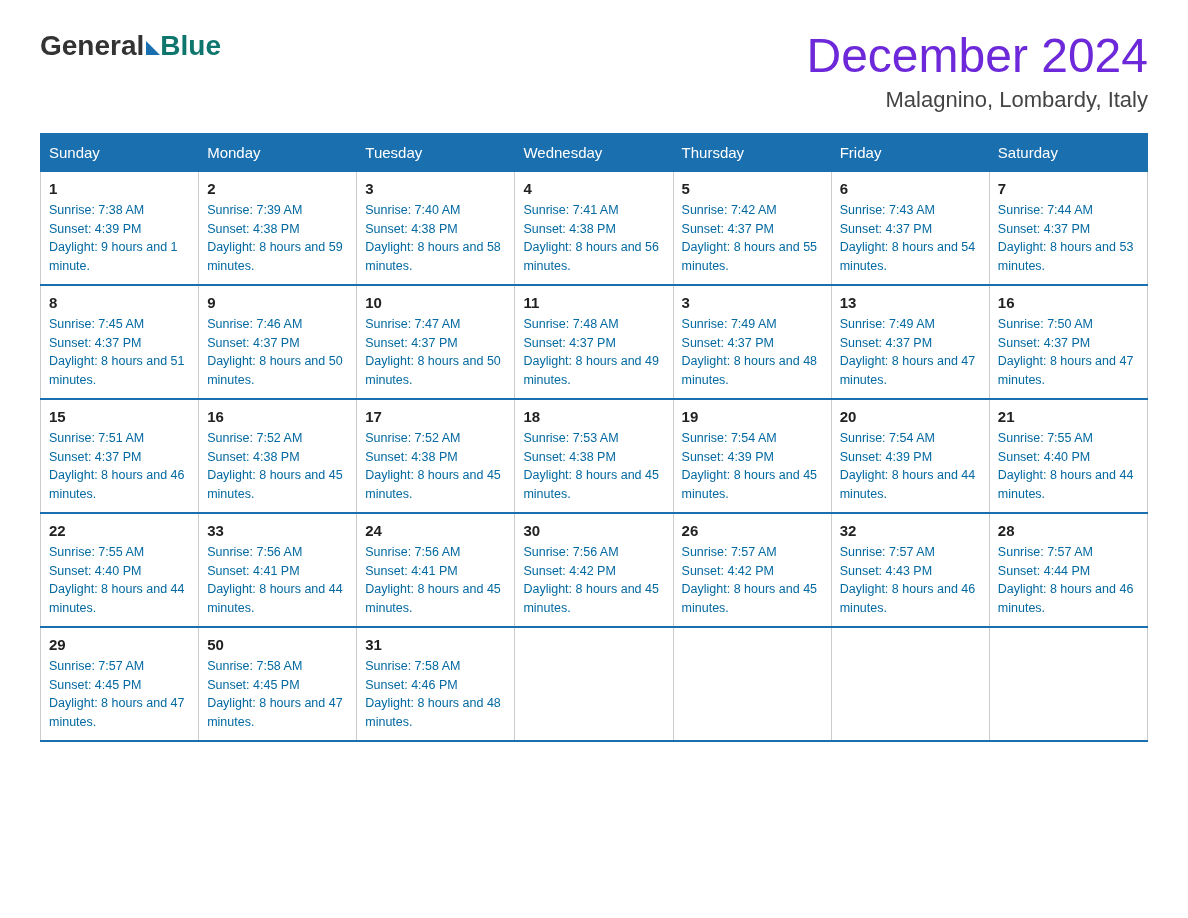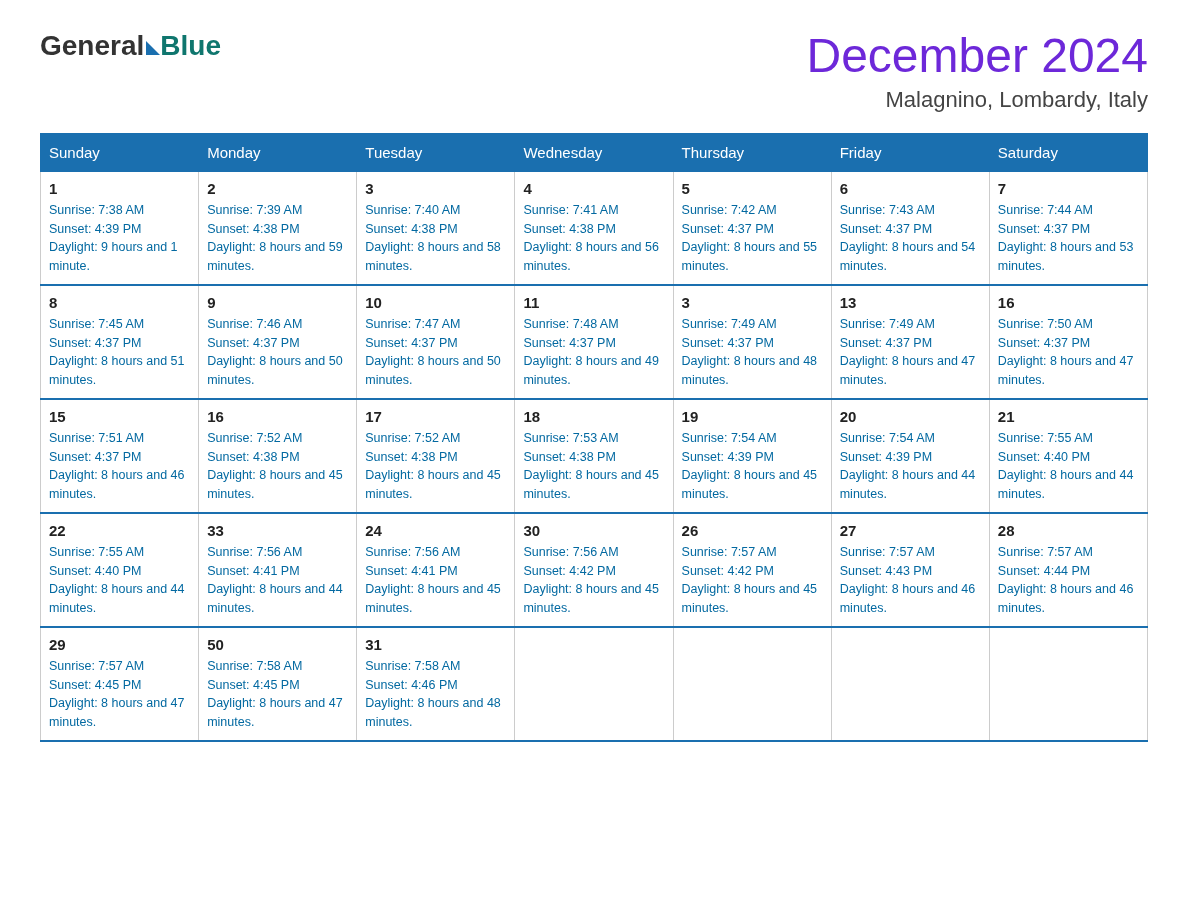--- a/index.html
+++ b/index.html
@@ -237,21 +237,21 @@
       </td>
         <td>
         <span class="day-num">30</span>
         <div class="day-info">Sunrise: 7:56 AM<br>Sunset: 4:42 PM<br>Daylight: 8 hours and 45 minutes.</div>
       </td>
         <td>
         <span class="day-num">26</span>
         <div class="day-info">Sunrise: 7:57 AM<br>Sunset: 4:42 PM<br>Daylight: 8 hours and 45 minutes.</div>
       </td>
         <td>
-        <span class="day-num">27</span>
+        <span class="day-num">32</span>
         <div class="day-info">Sunrise: 7:57 AM<br>Sunset: 4:43 PM<br>Daylight: 8 hours and 46 minutes.</div>
       </td>
         <td>
         <span class="day-num">28</span>
         <div class="day-info">Sunrise: 7:57 AM<br>Sunset: 4:44 PM<br>Daylight: 8 hours and 46 minutes.</div>
       </td>
       </tr>
       <tr>
         <td>
         <span class="day-num">29</span>

